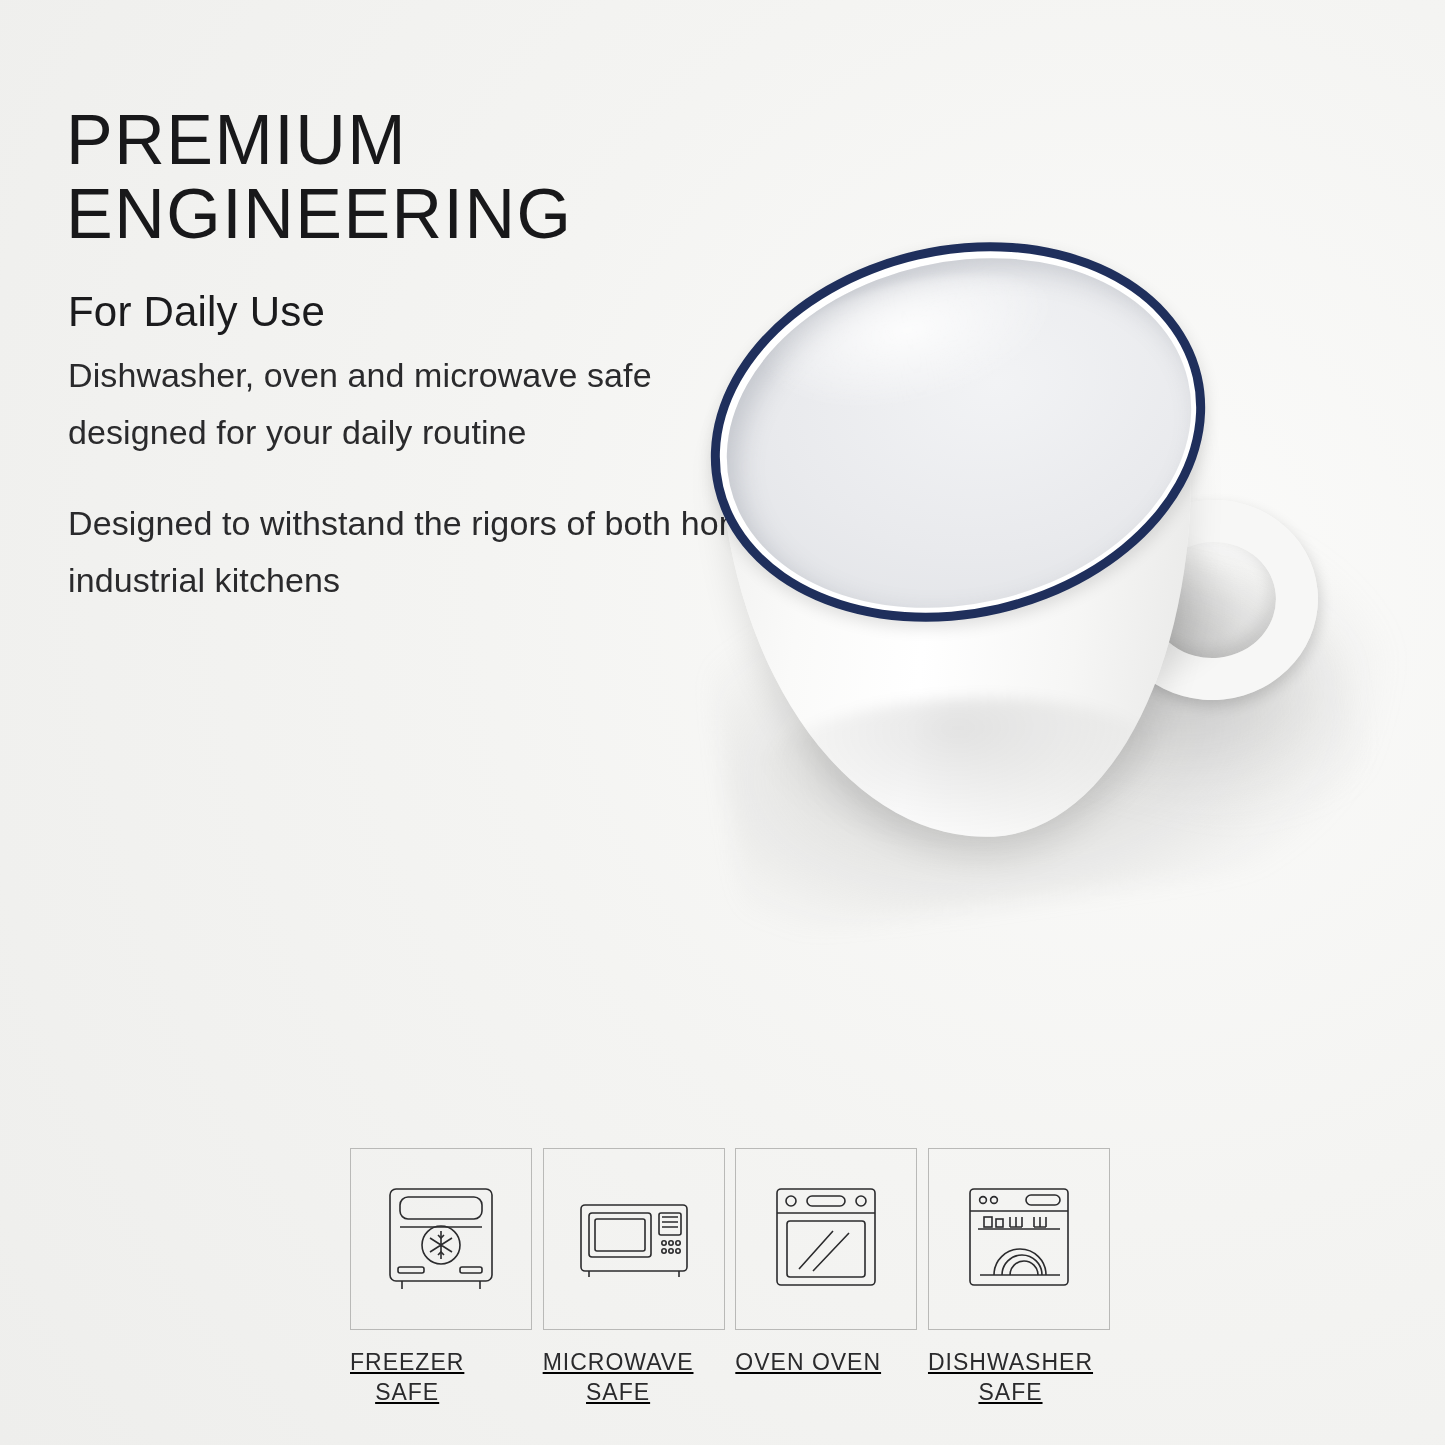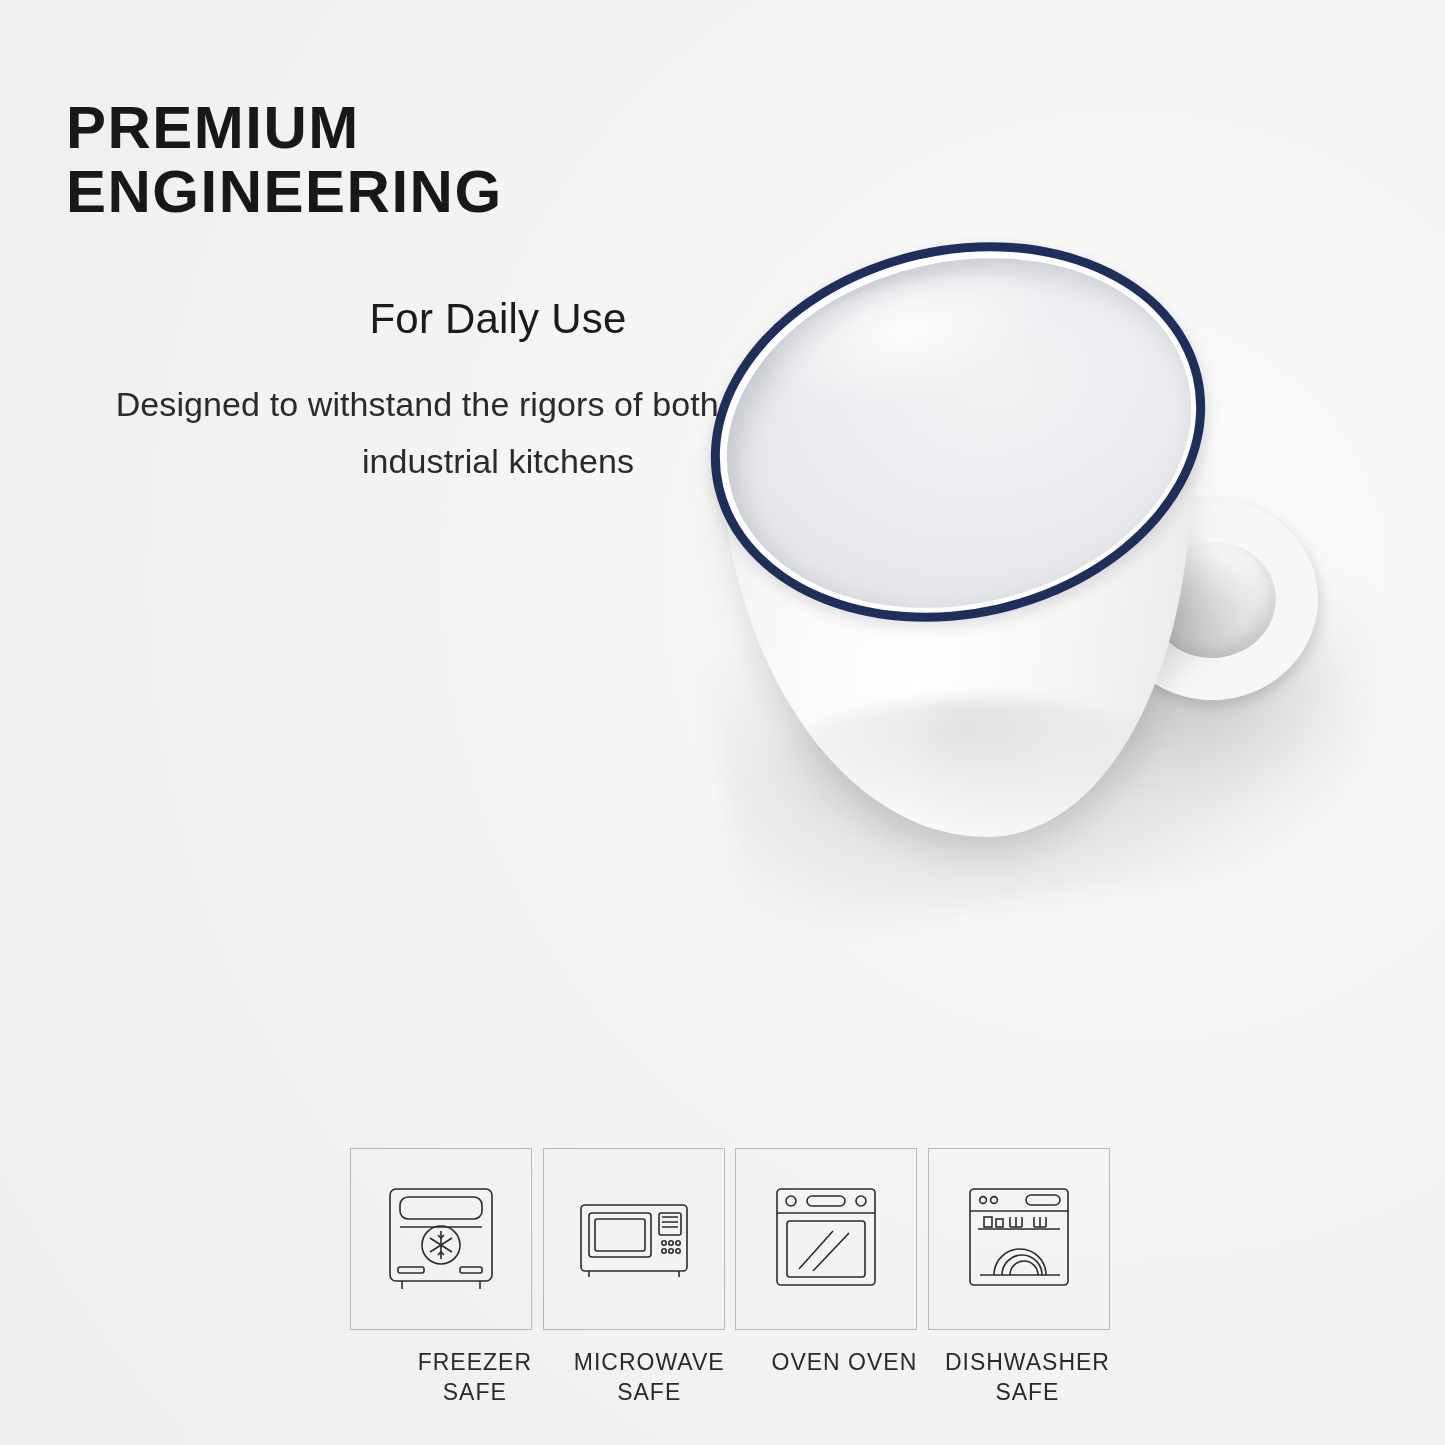--- a/index.html
+++ b/index.html
@@ -15,34 +15,33 @@
     width: 1445px; height: 1445px;
     background:
       radial-gradient(circle at 78% 40%, #fbfbfa 0%, #f4f4f2 45%, #eeeeec 100%);
   }
 
   
   .headline {
     position: absolute;
     left: 66px; top: 56px;
     width: 760px;
-    font-size: 60px;
+    font-size: 70px;
     line-height: 1.06;
     letter-spacing: 1.5px;
-    font-weight: 700;
+    font-weight: 400;
     color: #18181a;
     white-space: pre-line;
   }
 
   
   .features {
     position: absolute;
-    left: 68px; top: 295px;
+    left: 68px; top: 288px;
     width: 860px;
-    text-align: center;
   }
   .feature { margin-bottom: 34px; }
   .feature-title {
     font-size: 42px;
     font-weight: 400;
     color: #1b1b1d;
     letter-spacing: 0.2px;
     margin: 0 0 12px 0;
     line-height: 1.12;
   }
@@ -160,21 +159,22 @@
     left: 350px; top: 1148px;
     width: 760px;
     display: flex;
     justify-content: space-between;
     align-items: flex-start;
   }
   .compat-item {
     width: 182px;
     display: flex;
     flex-direction: column;
-    align-items: flex-end;
+    align-items: flex-start;
+    text-decoration: underline;
   }
   .compat-box {
     width: 182px; height: 182px;
     border: 1.5px solid #b9b9b7;
     display: flex; align-items: center; justify-content: center;
     background: transparent;
   }
   .compat-label {
     margin-top: 18px;
     font-size: 23px;
@@ -191,20 +191,21 @@
 
 <div id="page">
 
   <h1 class="headline">PREMIUM
 ENGINEERING</h1>
 
   <div class="features">
 
     <div class="feature">
       <div class="feature-title">For Daily Use</div>
+      <p class="feature-body">Dishwasher, oven and microwave safe designed for your daily routine</p>
     </div>
 
     <div class="feature">
     </div>
 
     <div class="feature wide">
       <p class="feature-body">Designed to withstand the rigors of both home and industrial kitchens</p>
     </div>
 
   </div>

